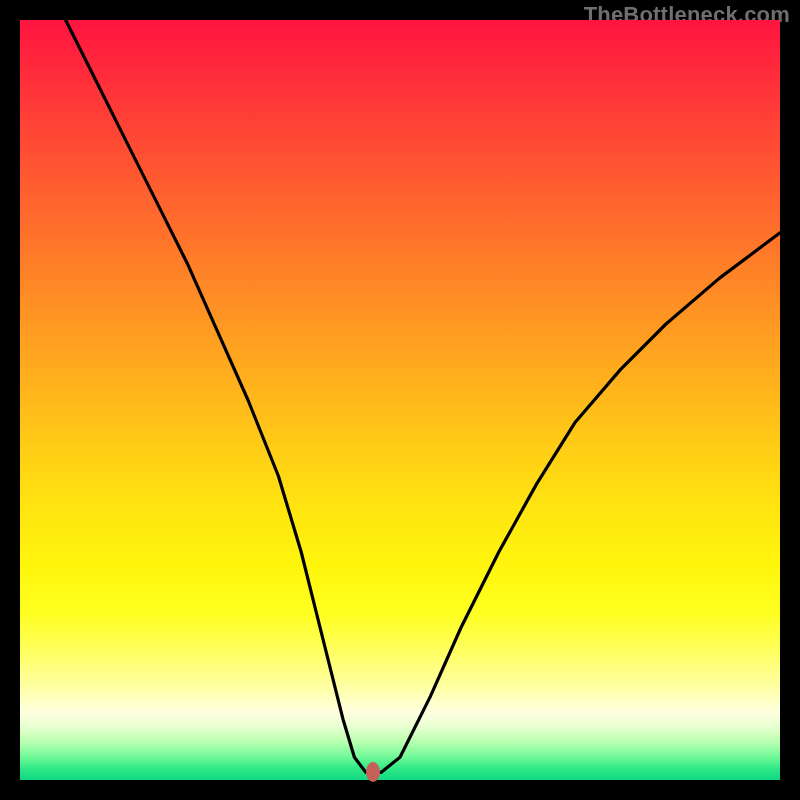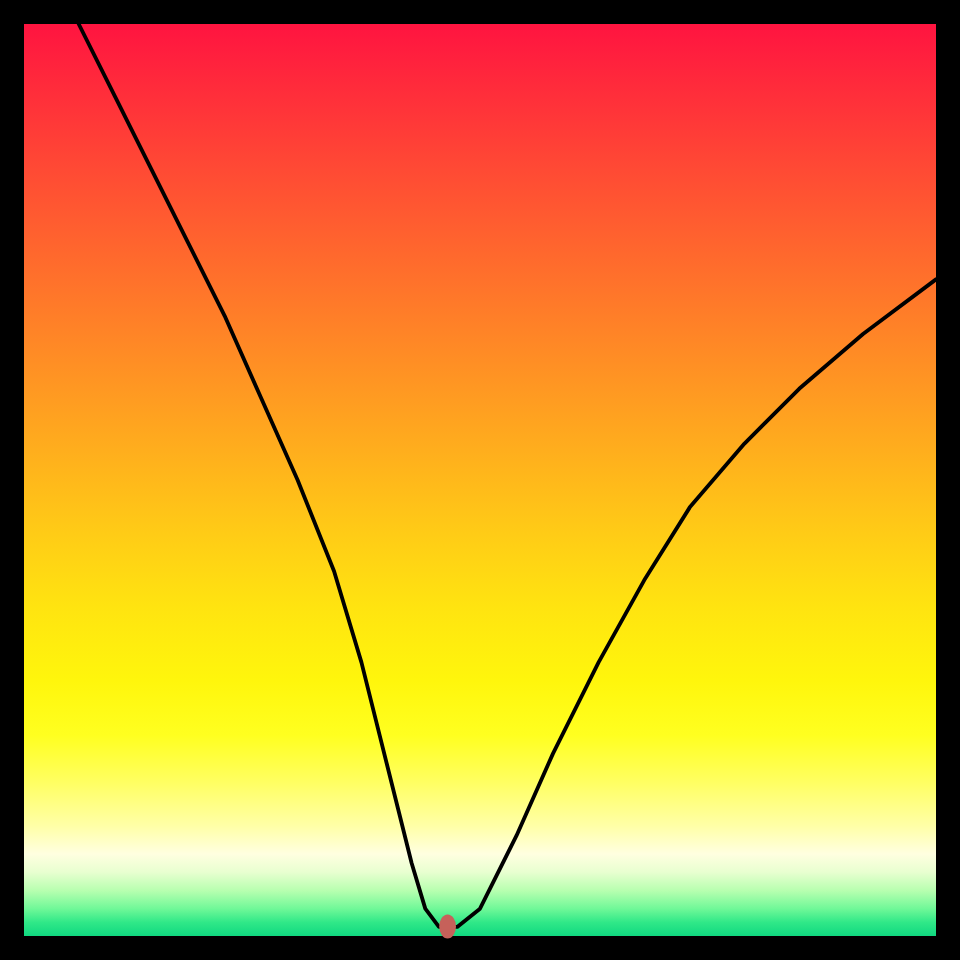--- a/index.html
+++ b/index.html
@@ -70,19 +70,20 @@
     height: 20px;
     background: #c6615a;
     border-radius: 7px / 10px;
     transform: translate(-50%, -50%);
   }
 </style>
 </head>
 <body>
 
 <div class="frame">
+  <div class="watermark">TheBottleneck.com</div>
   <div class="plot">
     <svg class="curve" viewBox="0 0 760 760" preserveAspectRatio="none">
       <path id="curve-path" fill="none" stroke="#000" stroke-width="3.2" stroke-linejoin="round" stroke-linecap="round" d="M45.60 0.00 L76.00 60.80 L106.40 121.60 L136.80 182.40 L167.20 243.20 L197.60 311.60 L228.00 380.00 L258.40 456.00 L281.20 532.00 L296.40 592.80 L311.60 653.60 L323.00 699.20 L334.40 737.20 L345.80 752.40 L361.00 752.40 L380.00 737.20 L410.40 676.40 L440.80 608.00 L478.80 532.00 L516.80 463.60 L554.80 402.80 L600.40 349.60 L646.00 304.00 L699.20 258.40 L760.00 212.80"></path>
     </svg>
     <div id="marker" class="marker" style="left: 353.4px; top: 752.4px; background: rgb(198, 97, 90);"></div>
   </div>
 </div>
 
 </body></html>

